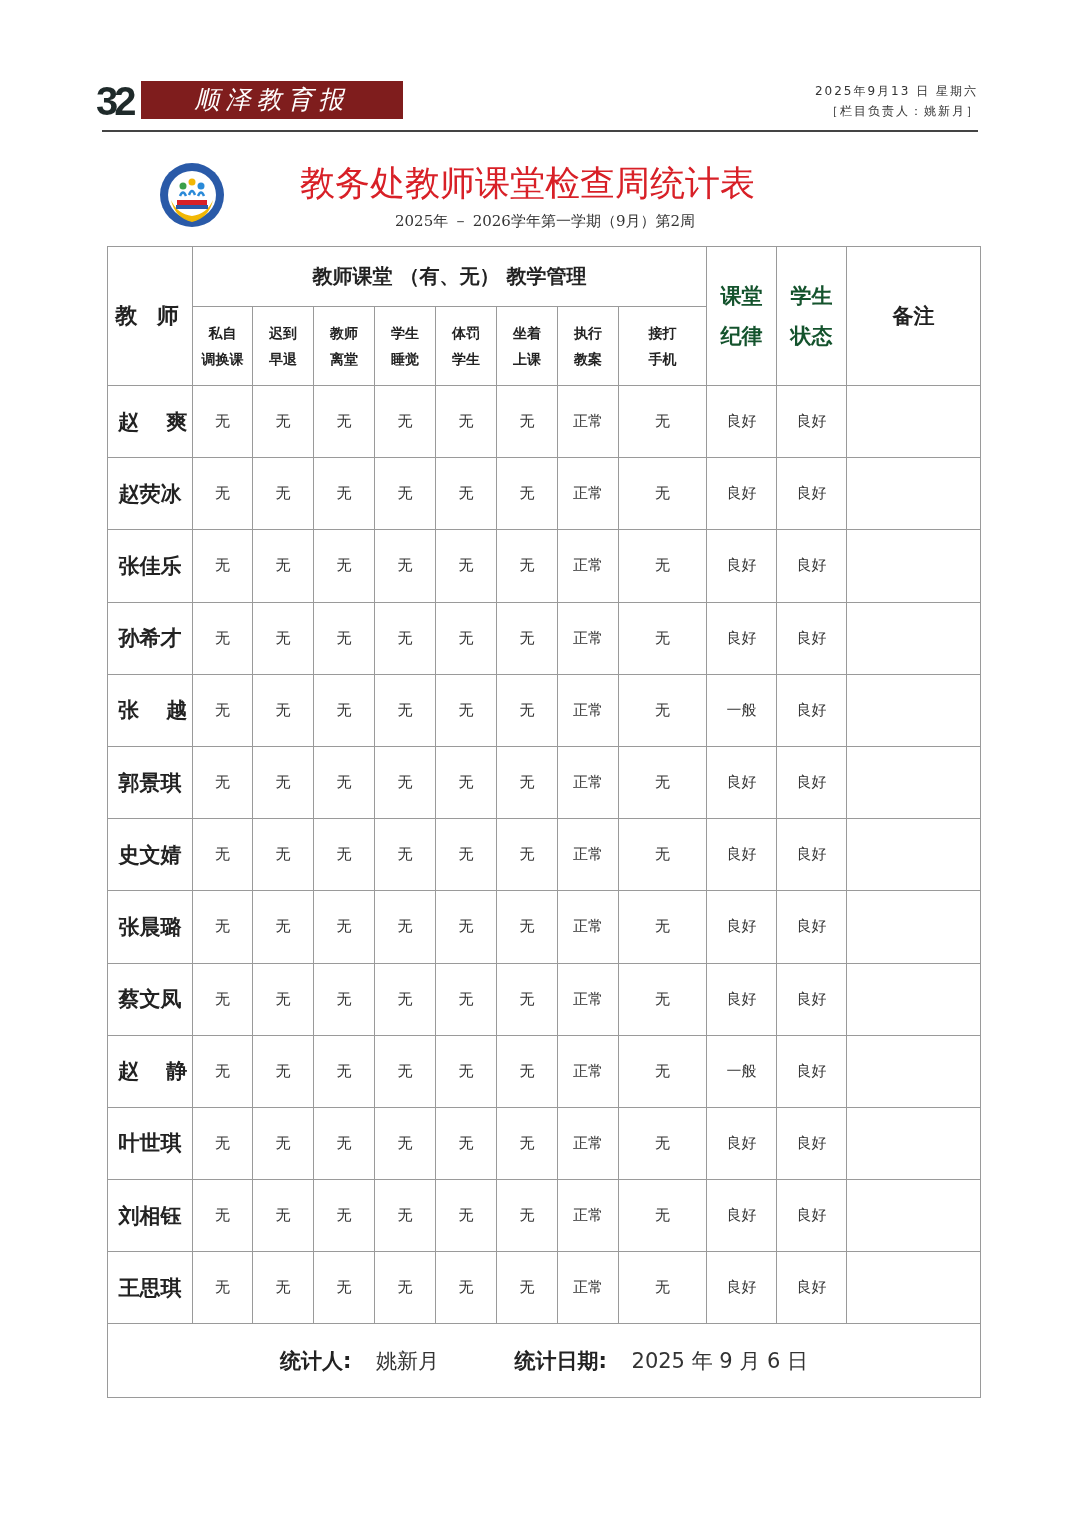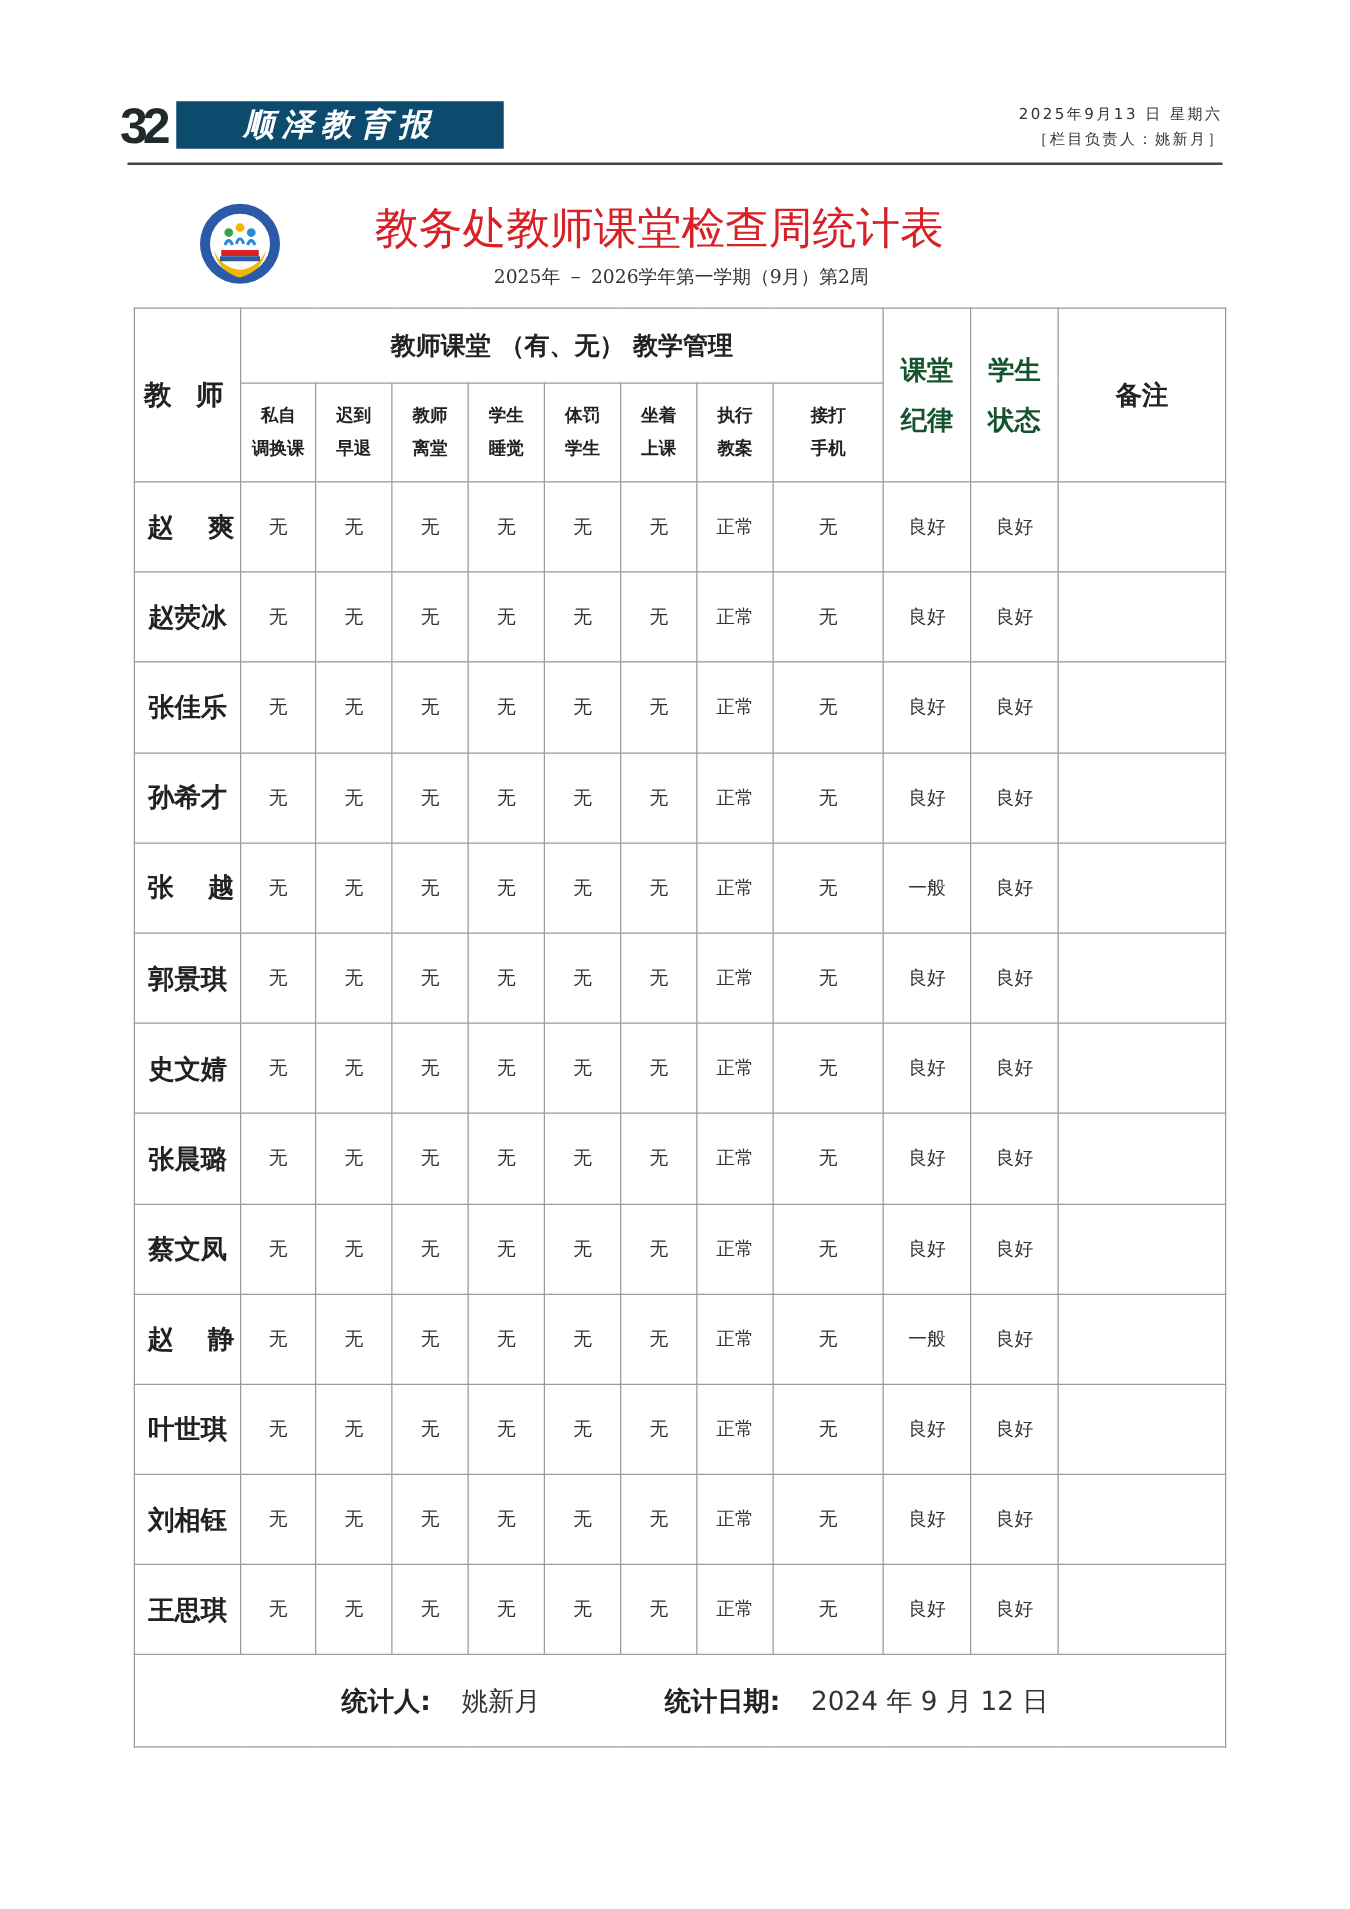--- a/index.html
+++ b/index.html
@@ -2,21 +2,21 @@
 <html><head>
 <meta charset="utf-8">
 <style>
   * { box-sizing: border-box; margin: 0; padding: 0; }
   html, body { width: 1080px; height: 1527px; background: #ffffff; overflow: hidden; }
   body { position: relative; font-family: "DejaVu Sans", "Liberation Sans", sans-serif; color: #222; }
 
   
   .masthead { position: absolute; left: 96px; top: 78px; width: 884px; height: 54px; }
   .page-num { position: absolute; left: 0; top: 2px; font-family: "Liberation Sans", sans-serif; font-weight: 900; font-size: 40px; letter-spacing: -4px; color: #1f2a2a; line-height: 42px; }
-  .paper-name { position: absolute; left: 45px; top: 3px; width: 262px; height: 38px; background: #0c4a6e; color: #fff; font-family: "DejaVu Serif", serif; font-weight: bold; font-size: 25px; letter-spacing: 6px; line-height: 38px; text-align: center; font-style: italic; }
+  .paper-name { position: absolute; left: 45px; top: 3px; width: 262px; height: 38px; background: #7f1d1d; color: #fff; font-family: "DejaVu Serif", serif; font-weight: normal; font-size: 25px; letter-spacing: 6px; line-height: 38px; text-align: center; font-style: italic; }
   .section-title { position: absolute; left: 222px; top: 4px; font-size: 28px; font-weight: bold; letter-spacing: 8px; color: #222; line-height: 40px; white-space: nowrap; }
   .masthead-date { position: absolute; right: 2px; top: 5px; font-size: 12px; letter-spacing: 2px; color: #333; text-align: right; white-space: nowrap; }
   .masthead-editor { position: absolute; right: 0; top: 25px; font-size: 12px; letter-spacing: 2px; color: #333; text-align: right; white-space: nowrap; }
   .masthead-rule { position: absolute; left: 102px; top: 130px; width: 876px; height: 2px; background: #444; }
 
   
   .logo { position: absolute; left: 159px; top: 162px; width: 66px; height: 66px; }
   .doc-title { position: absolute; left: 300px; top: 160px; width: 490px; color: #d82027; font-size: 35px; line-height: 46px; letter-spacing: 0px; white-space: nowrap; }
   .doc-subtitle { position: absolute; left: 330px; top: 212px; width: 430px; text-align: center; font-size: 15px; color: #333; white-space: nowrap; font-family: "DejaVu Serif", serif; }
 
@@ -26,21 +26,21 @@
   .h-teacher { font-size: 22px; font-weight: bold; letter-spacing: 6px; color: #222; }
   .h-group { font-size: 20px; font-weight: bold; color: #222; height: 60px; }
   .h-sub { font-size: 14px; font-weight: bold; line-height: 26px; color: #222; height: 79px; }
   .h-big { font-size: 21px; font-weight: bold; line-height: 40px; color: #14532d; }
   .h-remark { font-size: 21px; font-weight: bold; color: #222; }
   .name-cell { font-size: 21px; font-weight: bold; color: #222; letter-spacing: 0; white-space: nowrap; }
   .name-cell.spaced { letter-spacing: 10px; padding-left: 10px; }
   .val { font-size: 15px; color: #333; }
   tr.data-row { height: 72.2px; }
   .footer-cell { height: 74px; font-size: 21px; color: #333; }
-  .footer-cell .lbl { font-weight: bold; color: #222; margin-left: 24px; }
+  .footer-cell .lbl { font-weight: bold; color: #222; }
   .footer-cell .gap { display: inline-block; width: 62px; }
 </style>
 </head>
 <body>
 
 <div class="masthead">
   <div class="page-num">32</div>
   <div class="paper-name">顺泽教育报</div>
   <div class="masthead-date">2025年9月13 日  星期六</div>
   <div class="masthead-editor">［栏目负责人：姚新月］</div>
@@ -311,17 +311,17 @@
         <td class="val"></td>
       </tr>
     </tbody>
   <tfoot>
     <tr>
       <td colspan="12" class="footer-cell">
         <span class="lbl">统计人:</span>
         <span style="margin-left:18px">姚新月</span>
         <span class="gap"></span>
         <span class="lbl">统计日期:</span>
-        <span style="margin-left:18px">2024 年 9 月  12 日</span>
+        <span style="margin-left:18px">2025 年 9 月  6 日</span>
       </td>
     </tr>
   </tfoot>
 </table>
 
 </body></html>

